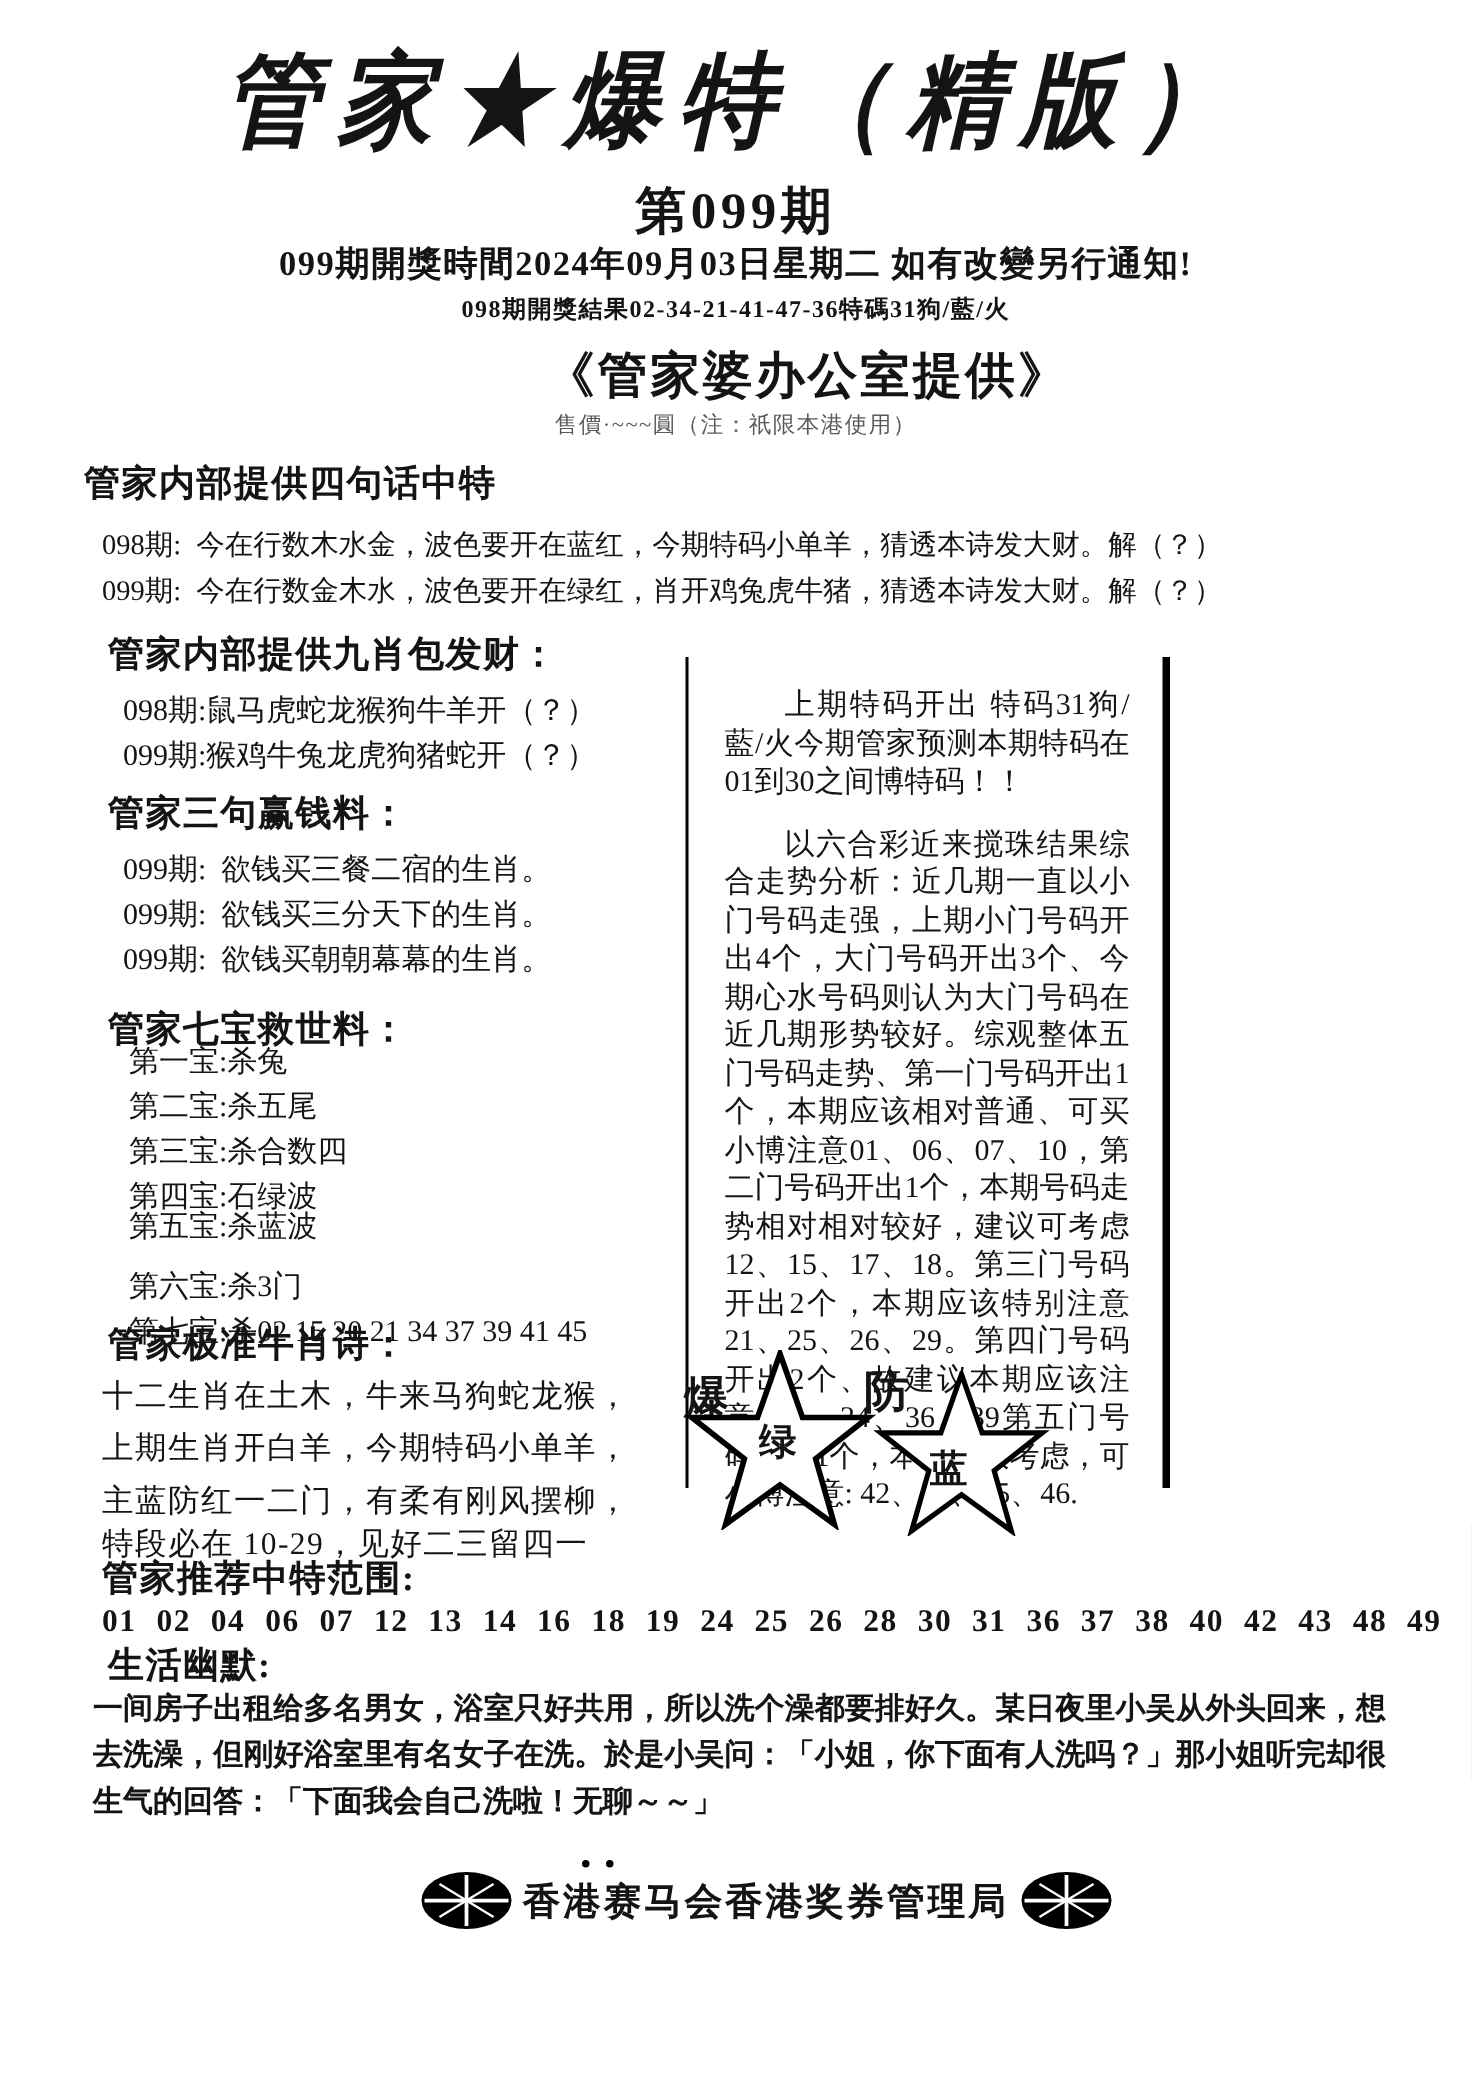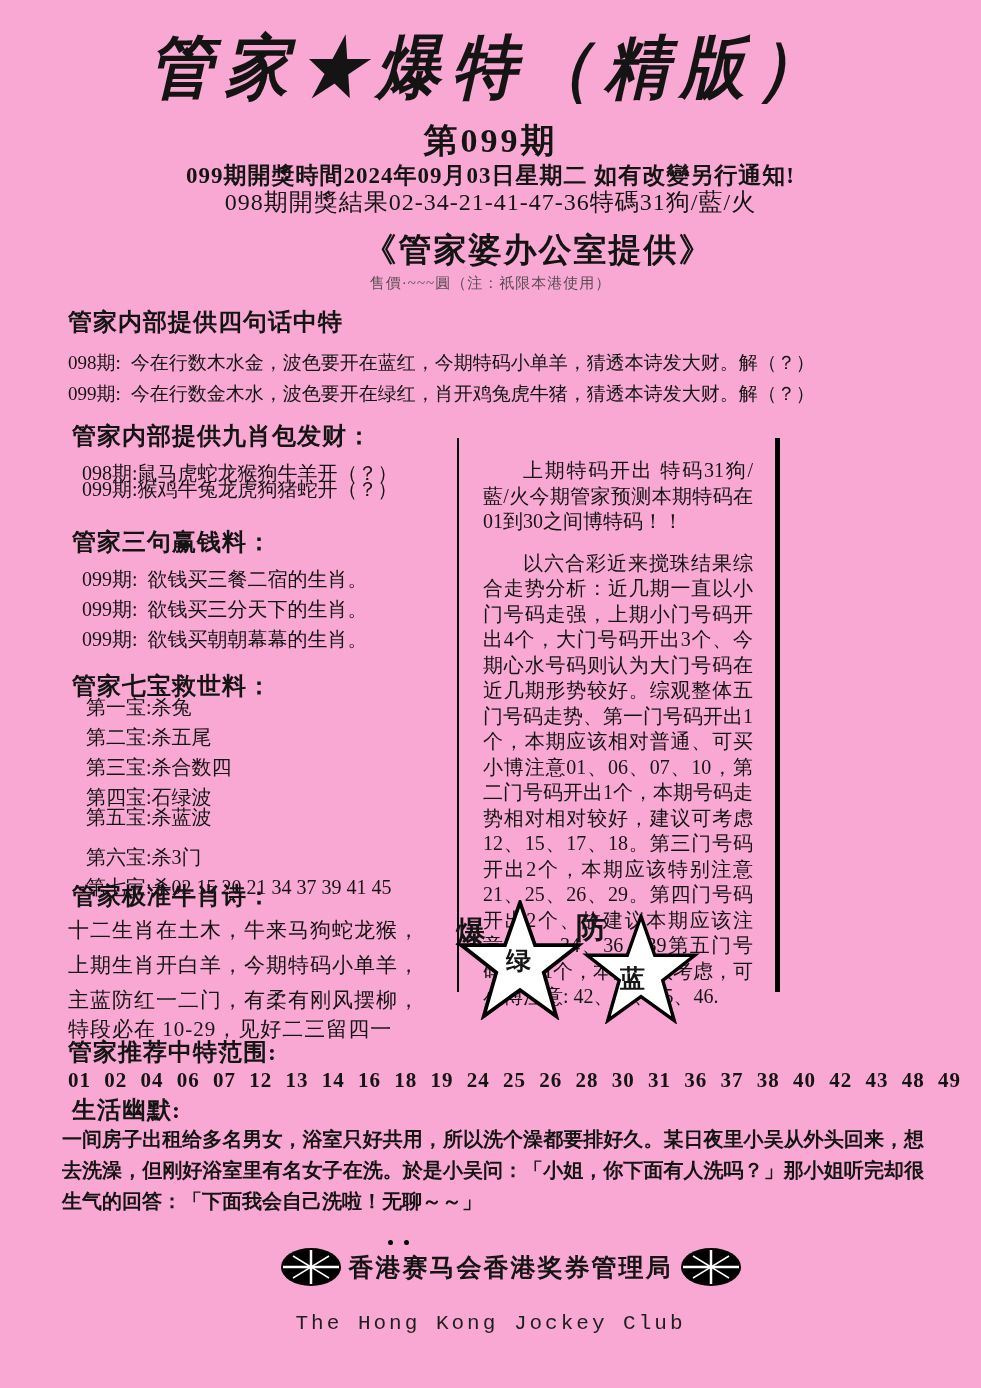--- a/index.html
+++ b/index.html
@@ -1,32 +1,32 @@
 <!DOCTYPE html>
 <html><head>
 <meta charset="utf-8">
 <style>
   html,body { margin:0; padding:0; background:#e8e8e8; }
   .page {
     position:relative; width:981px; height:1388px; margin:0 auto;
-    background:#f9a8d4; color:#141414;
+    background:#ffffff; color:#141414;
     font-family:"Liberation Serif","DejaVu Serif",serif;
     overflow:hidden;
   }
   .abs { position:absolute; }
   .center { left:0; width:100%; text-align:center; }
   .nowrap { white-space:nowrap; }
 
   .title {
     top:24px; font-size:64px; font-weight:900; font-style:italic;
     letter-spacing:12px; transform:scaleY(1.08);
   }
   .issue-no { top:118px; font-size:34px; font-weight:bold; letter-spacing:3px; }
   .hline1 { top:160px; font-size:23px; font-weight:bold; letter-spacing:1px; }
-  .hline2 { top:186px; font-size:24px; font-weight:normal; letter-spacing:1px; }
+  .hline2 { top:196px; font-size:16px; font-weight:bold; letter-spacing:1px; }
   .provider { top:228px; font-size:33px; font-weight:bold; letter-spacing:2px;padding-left:48px; }
   .price { top:274px; font-size:15px; color:#3d3d3d; letter-spacing:1px; opacity:.85; }
 
   .sec-h { font-size:24px; font-weight:bold; letter-spacing:1px; }
   .row { font-size:19px; }
   .row .lbl { display:inline-block; font-weight:normal; }
   .gap8  { margin-right:10px; }
   .lbl-w70 { width:78px; }
   .lbl-w80 { width:84px; }
 
@@ -72,33 +72,33 @@
 
 <div class="page">
 
   <div class="abs center title nowrap">管家★爆特（精版）</div>
   <div class="abs center issue-no">第099期</div>
   <div class="abs center hline1 nowrap">099期開獎時間2024年09月03日星期二 如有改變另行通知!</div>
   <div class="abs center hline2 nowrap">098期開獎結果02-34-21-41-47-36特碼31狗/藍/火</div>
   <div class="abs center provider nowrap">《管家婆办公室提供》</div>
   <div class="abs center price nowrap">售價·~~~圓（注：祇限本港使用）</div>
 
-  <div class="abs sec-h" style="left:68px; top:306px;">管家内部提供四句话中特</div>
+  <div class="abs sec-h" style="left:56px; top:306px;">管家内部提供四句话中特</div>
   <div class="abs row nowrap" style="left:68px; top:350px;">
     <span class="lbl gap8">098期:</span><span>今在行数木水金，波色要开在蓝红，今期特码小单羊，猜透本诗发大财。解（？）</span>
   </div>
   <div class="abs row nowrap" style="left:68px; top:381px;text-align:center;">
     <span class="lbl gap8">099期:</span><span>今在行数金木水，波色要开在绿红，肖开鸡兔虎牛猪，猜透本诗发大财。解（？）</span>
   </div>
 
   <div class="abs sec-h" style="left:72px; top:420px;">管家内部提供九肖包发财：</div>
   <div class="abs leftcol-row nowrap" style="left:82px; top:460px;">
     <span class="lbl lbl-w70">098期:</span><span>鼠马虎蛇龙猴狗牛羊开（？）</span>
   </div>
-  <div class="abs leftcol-row nowrap" style="left:82px; top:476px;">
+  <div class="abs leftcol-row nowrap" style="left:82px; top:490px;">
     <span class="lbl lbl-w70">099期:</span><span>猴鸡牛兔龙虎狗猪蛇开（？）</span>
   </div>
 
   <div class="abs sec-h" style="left:72px; top:526px;">管家三句赢钱料：</div>
   <div class="abs leftcol-row nowrap" style="left:82px; top:566px;">
     <span class="lbl gap8">099期:</span><span>欲钱买三餐二宿的生肖。</span>
   </div>
   <div class="abs leftcol-row nowrap" style="left:82px; top:596px;">
     <span class="lbl gap8">099期:</span><span>欲钱买三分天下的生肖。</span>
   </div>
@@ -174,15 +174,14 @@
     </svg>
     <span class="footer-cn">香港赛马会香港奖券管理局</span>
     <svg width="64" height="42" viewBox="0 0 64 42">
       <ellipse cx="32" cy="21" rx="30" ry="19" fill="#000"></ellipse>
       <line x1="4" y1="21" x2="60" y2="21" stroke="#fff" stroke-width="2.5"></line>
       <line x1="32" y1="4" x2="32" y2="38" stroke="#fff" stroke-width="2.5"></line>
       <line x1="14" y1="10" x2="50" y2="32" stroke="#fff" stroke-width="1.5"></line>
       <line x1="50" y1="10" x2="14" y2="32" stroke="#fff" stroke-width="1.5"></line>
     </svg>
   </div>
-  <div class="abs center footer-en">The Hong Kong Jockey Club</div>
 
 </div>
 
 </body></html>

